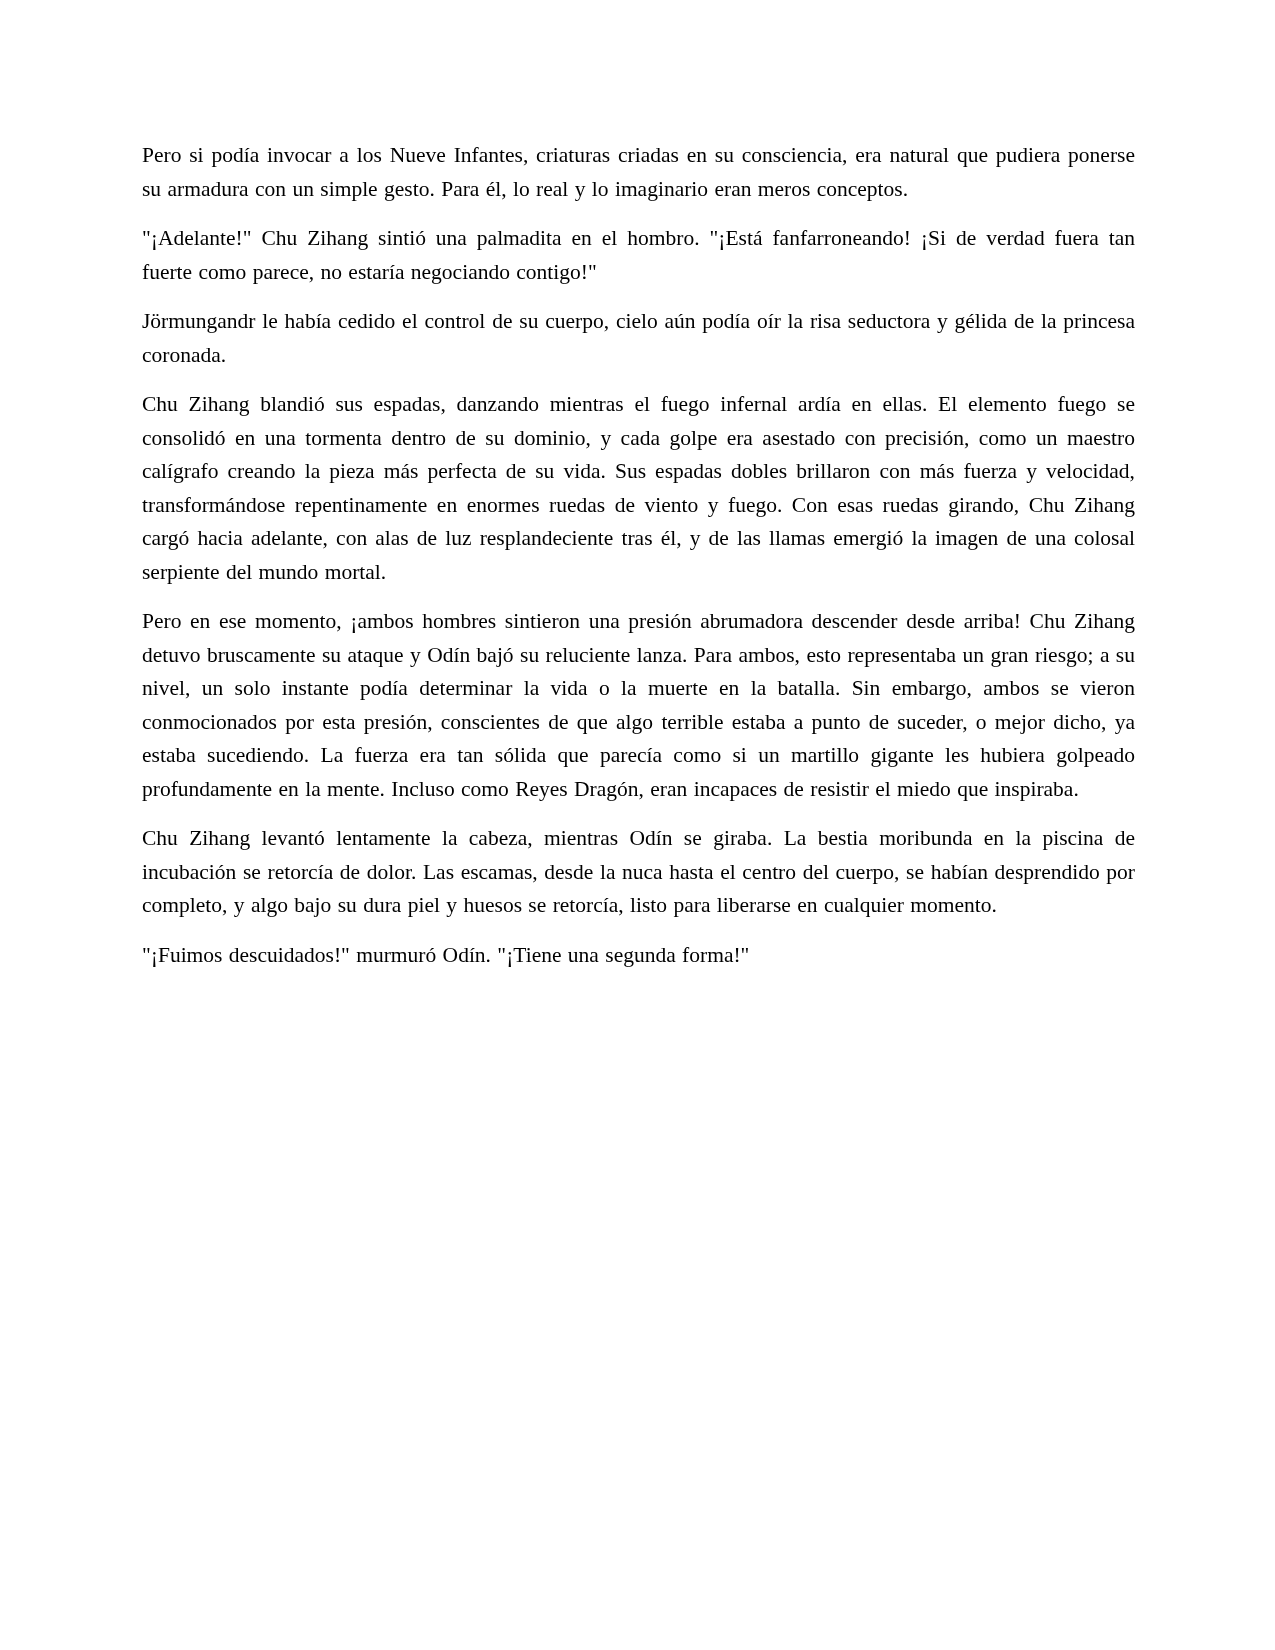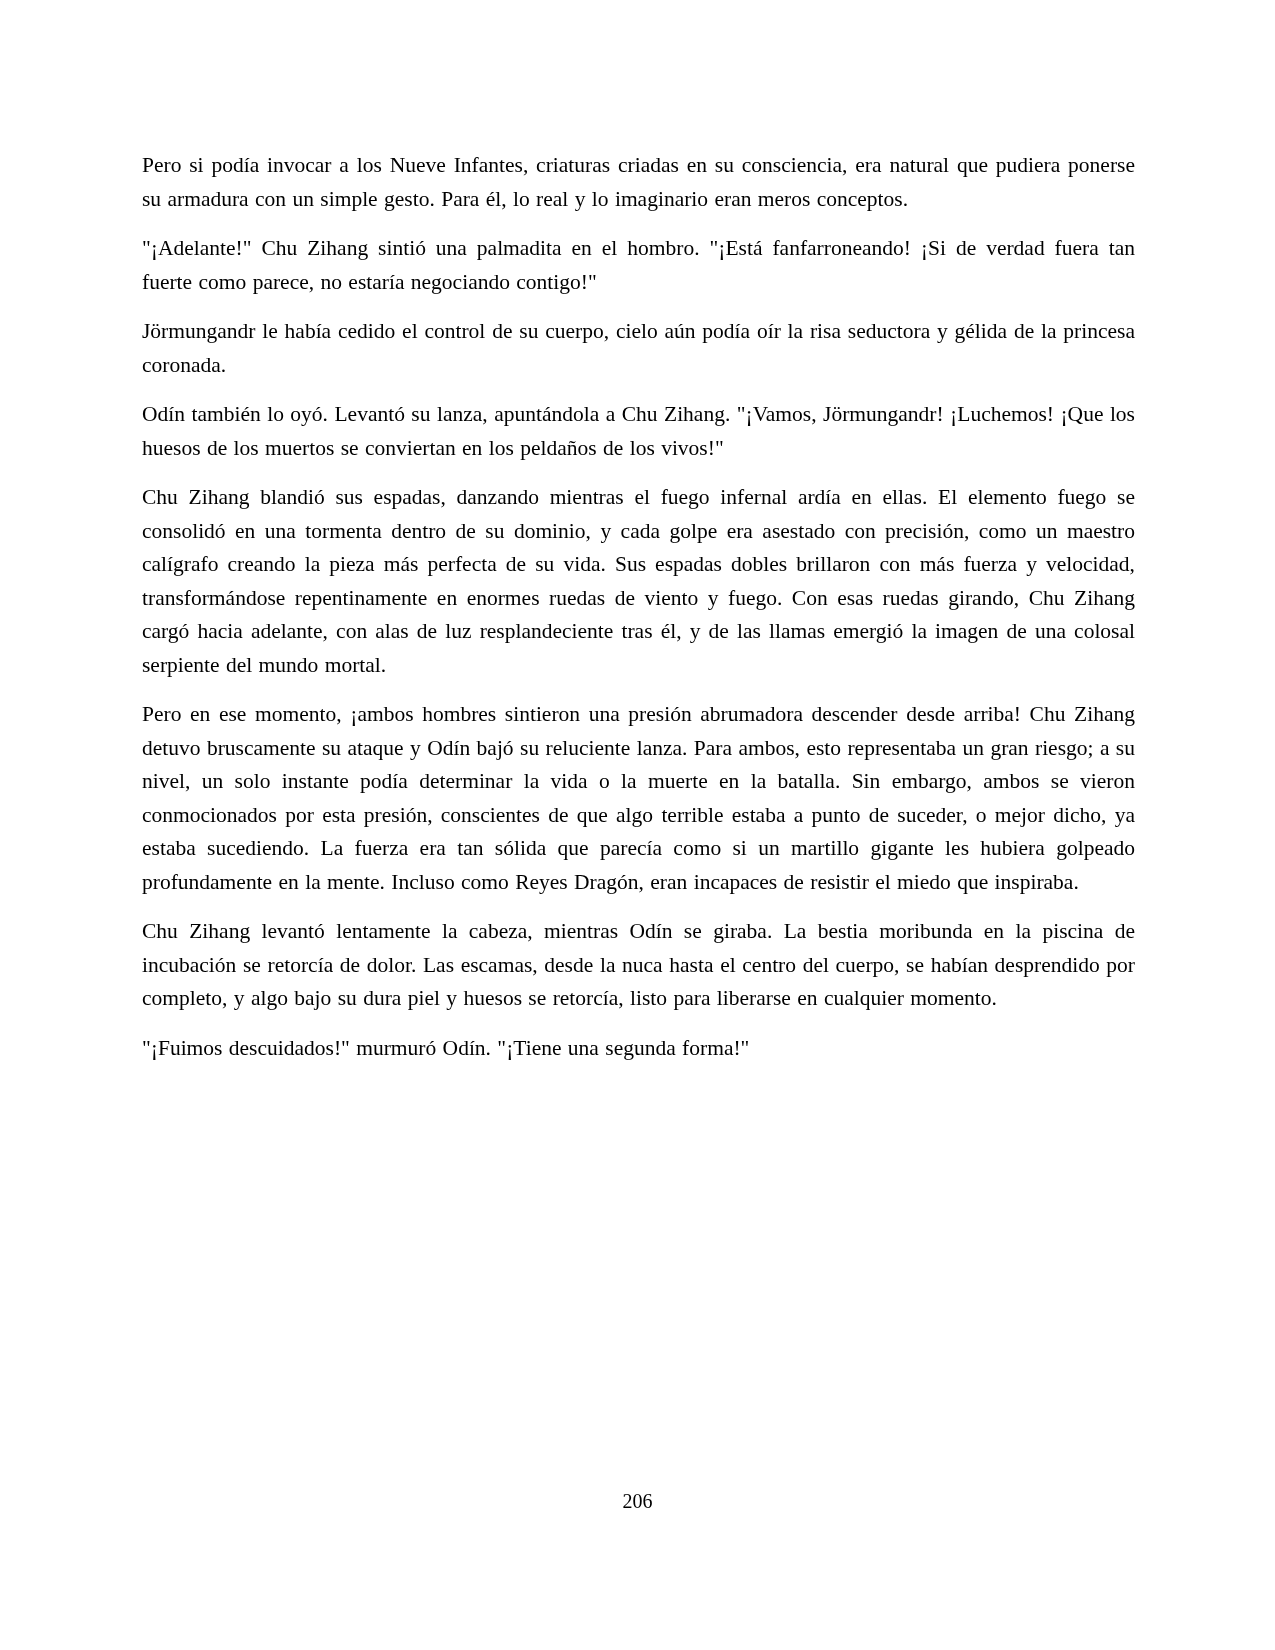--- a/index.html
+++ b/index.html
@@ -19,21 +19,21 @@
     position: absolute;
     left: 0;
     top: 0;
     width: 1275px;
     height: 1650px;
     background: #ffffff;
   }
   .page-content {
     position: absolute;
     left: 142px;
-    top: 149px;
+    top: 139px;
     width: 993px;
   }
   .page-content p {
     margin: 0 0 16px 0;
     font-size: 21.5px;
     line-height: 33.5px;
     text-align: justify;
     text-justify: inter-word;
     word-spacing: 1px;
   }
@@ -48,20 +48,18 @@
   }
 </style>
 </head>
 <body>
 
 <div class="page">
   <div class="page-content">
     <p>Pero si podía invocar a los Nueve Infantes, criaturas criadas en su consciencia, era natural que pudiera ponerse su armadura con un simple gesto. Para él, lo real y lo imaginario eran meros conceptos.</p>
     <p>"¡Adelante!" Chu Zihang sintió una palmadita en el hombro. "¡Está fanfarroneando! ¡Si de verdad fuera tan fuerte como parece, no estaría negociando contigo!"</p>
     <p>Jörmungandr le había cedido el control de su cuerpo, cielo aún podía oír la risa seductora y gélida de la princesa coronada.</p>
-    <p>Odín también lo oyó. Levantó su lanza, apuntándola a Chu Zihang. "¡Vamos, Jörmungandr! ¡Luchemos! ¡Que los huesos de los muertos se conviertan en los peldaños de los vivos!"</p>
     <p>Chu Zihang blandió sus espadas, danzando mientras el fuego infernal ardía en ellas. El elemento fuego se consolidó en una tormenta dentro de su dominio, y cada golpe era asestado con precisión, como un maestro calígrafo creando la pieza más perfecta de su vida. Sus espadas dobles brillaron con más fuerza y velocidad, transformándose repentinamente en enormes ruedas de viento y fuego. Con esas ruedas girando, Chu Zihang cargó hacia adelante, con alas de luz resplandeciente tras él, y de las llamas emergió la imagen de una colosal serpiente del mundo mortal.</p>
     <p>Pero en ese momento, ¡ambos hombres sintieron una presión abrumadora descender desde arriba! Chu Zihang detuvo bruscamente su ataque y Odín bajó su reluciente lanza. Para ambos, esto representaba un gran riesgo; a su nivel, un solo instante podía determinar la vida o la muerte en la batalla. Sin embargo, ambos se vieron conmocionados por esta presión, conscientes de que algo terrible estaba a punto de suceder, o mejor dicho, ya estaba sucediendo. La fuerza era tan sólida que parecía como si un martillo gigante les hubiera golpeado profundamente en la mente. Incluso como Reyes Dragón, eran incapaces de resistir el miedo que inspiraba.</p>
     <p>Chu Zihang levantó lentamente la cabeza, mientras Odín se giraba. La bestia moribunda en la piscina de incubación se retorcía de dolor. Las escamas, desde la nuca hasta el centro del cuerpo, se habían desprendido por completo, y algo bajo su dura piel y huesos se retorcía, listo para liberarse en cualquier momento.</p>
     <p>"¡Fuimos descuidados!" murmuró Odín. "¡Tiene una segunda forma!"</p>
   </div>
-  <div class="page-number">206</div>
 </div>
 
 </body></html>

